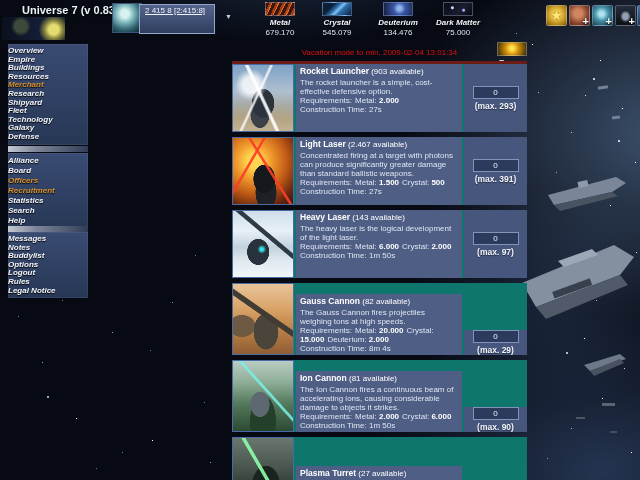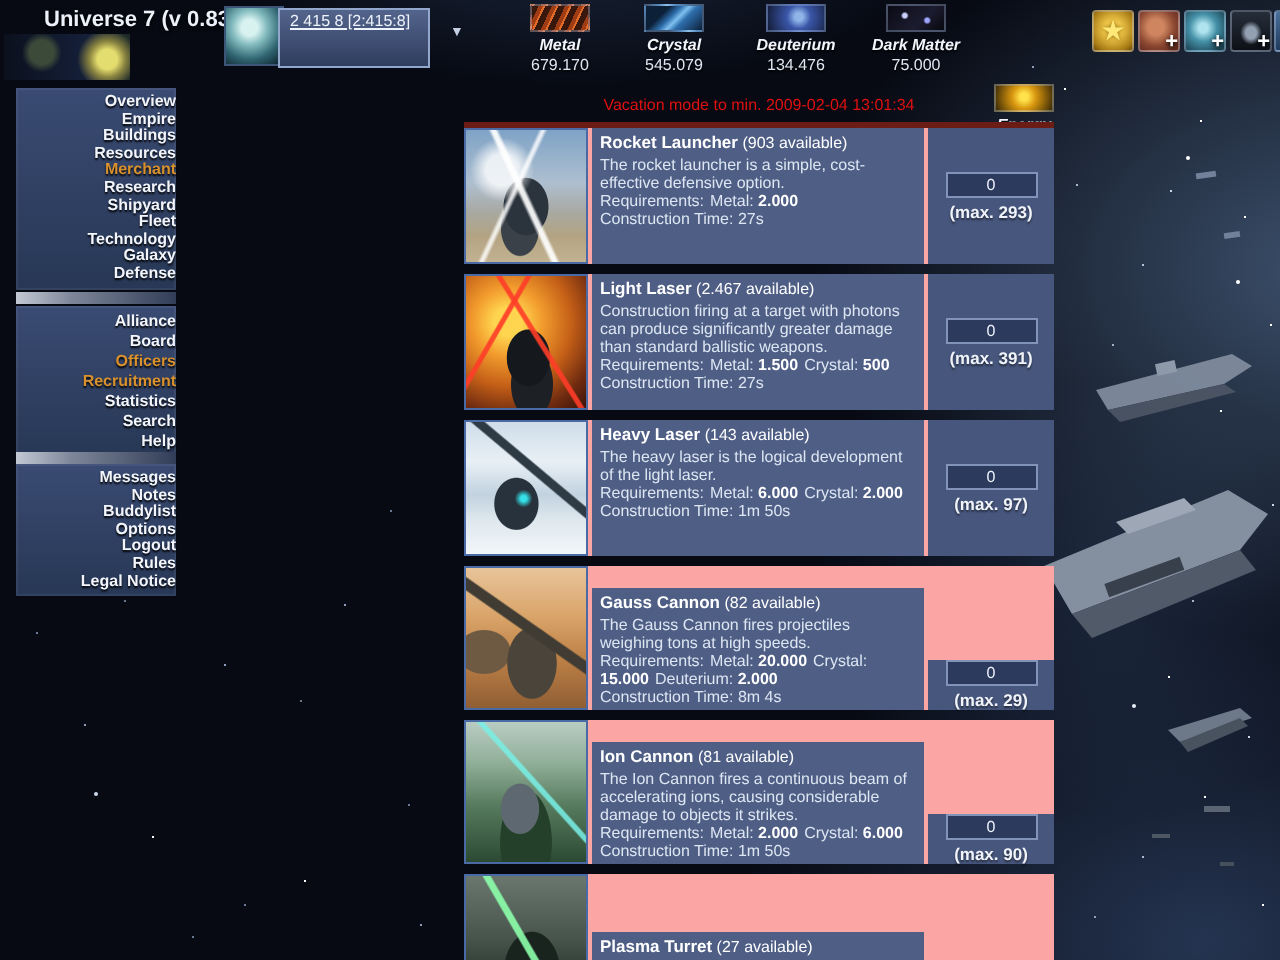--- a/index.html
+++ b/index.html
@@ -50,36 +50,36 @@
   .qi-plus{position:absolute;right:0;bottom:-2px;font-size:11px;font-weight:bold;color:#fff;text-shadow:0 1px 2px #000;}
   .qi-0{background:radial-gradient(circle at 50% 45%, #f0c84a 0 30%, #a87a14 80%, #6e4c06 100%);}
   .qi-1{background:radial-gradient(circle at 42% 40%, #cf8660 0 25%, #8a4630 60%, #55241a 100%);}
   .qi-2{background:radial-gradient(circle at 45% 42%, #afe4ef 0 15%, #4591a8 45%, #123240 100%);}
   .qi-3{background:radial-gradient(ellipse at 50% 55%, #93a0b2 0 20%, rgba(0,0,0,0) 40%),linear-gradient(180deg,#262e3a,#0c1016);}
   .qi-4{background:linear-gradient(180deg,#4a6f9a,#1f3a5c);}
   
   .menu-block{position:absolute;left:8px;width:80px;background:linear-gradient(180deg,#3a4b73,#273755);
     padding:3px 0;box-shadow:inset 0 0 0 1px rgba(255,255,255,.06);}
   #mb-0{top:44px;} #mb-1{top:153px;} #mb-2{top:232px;}
-  .menu-item{display:block;text-align:right;font-size:8px;font-weight:bold;color:#f2f5fb;
-    text-decoration:none;line-height:8.6px;text-shadow:0 1px 1px #000;cursor:pointer;}
+  .menu-item{display:block;text-align:left;font-size:8px;font-weight:bold;color:#f2f5fb;
+    text-decoration:none;line-height:8.6px;text-shadow:0 1px 1px #000;cursor:pointer;font-style:italic;}
   #mb-1 .menu-item{line-height:10px;}
   .menu-item.hl{color:#d8912c;}
   .menu-divider{position:absolute;left:8px;width:80px;height:6px;
     background:linear-gradient(90deg,#c3c9d4,#7d8699 35%,#313d57);}
   #md-0{top:146px;} #md-1{top:226px;}
   
   .main{position:absolute;left:232px;top:48px;width:295px;}
   .vacation{text-align:center;color:#e01010;font-size:8px;line-height:10px;margin-bottom:3px;}
   .red-strip{height:3px;background:#6b1d15;}
   .thead{display:flex;height:13px;background:linear-gradient(180deg,#35466c,#2a3a5c);
     border-bottom:2px solid #141d33;font-size:8px;font-weight:bold;color:#dde4f0;}
   .th-desc{flex:1;padding-left:4px;line-height:13px;}
   .th-amount{width:61px;border-left:2px solid #141d33;padding-left:4px;line-height:13px;box-sizing:border-box;}
-  .row{display:flex;height:68px;margin-bottom:5px;background:#fca5a5;}
+  .row{display:flex;height:68px;margin-bottom:5px;background:#0f766e;}
   .row.tall{height:72px;align-items:flex-end;}
   .thumb{width:62px;height:100%;border:1px solid #4a6aa6;box-sizing:border-box;flex:none;}
   .desc{flex:1;margin-left:2px;background:#4f5e85;padding:2px 4px;box-sizing:border-box;overflow:hidden;
     color:#dde6f2;font-size:8px;line-height:9px;}
   .unit-title{font-size:8px;line-height:10px;color:#fff;margin-bottom:1px;}
   .unit-title b{font-size:8.5px;}
   .desc b{color:#fff;}
   .req{margin-left:3px;}
   .amount{width:63px;margin-left:2px;background:#47567c;display:flex;flex-direction:column;
     justify-content:center;align-items:center;flex:none;}
@@ -255,21 +255,21 @@
     </div>
   </div>
 
   <div class="row">
     <div class="thumb img-1"></div>
     <div class="desc">
       <div class="unit-title">
         <b>Light Laser</b>
         <span>(2.467 available)</span>
       </div>
-      <div class="unit-text">Construction firing at a target with photons can produce significantly greater damage than standard ballistic weapons.</div>
+      <div class="unit-text">Concentrated firing at a target with photons can produce significantly greater damage than standard ballistic weapons.</div>
       <div class="unit-reqs req-list"><span>Requirements:</span><span class="req"><span>Metal: </span><b>1.500</b></span><span class="req"><span>Crystal: </span><b>500</b></span></div>
       <div class="unit-time">
         <span>Construction Time:</span>
         <span>27s</span>
       </div>
     </div>
     <div class="amount">
       <input class="amt-input" value="0" style="">
       <div class="amt-max">(max. 391)</div>
     </div>

